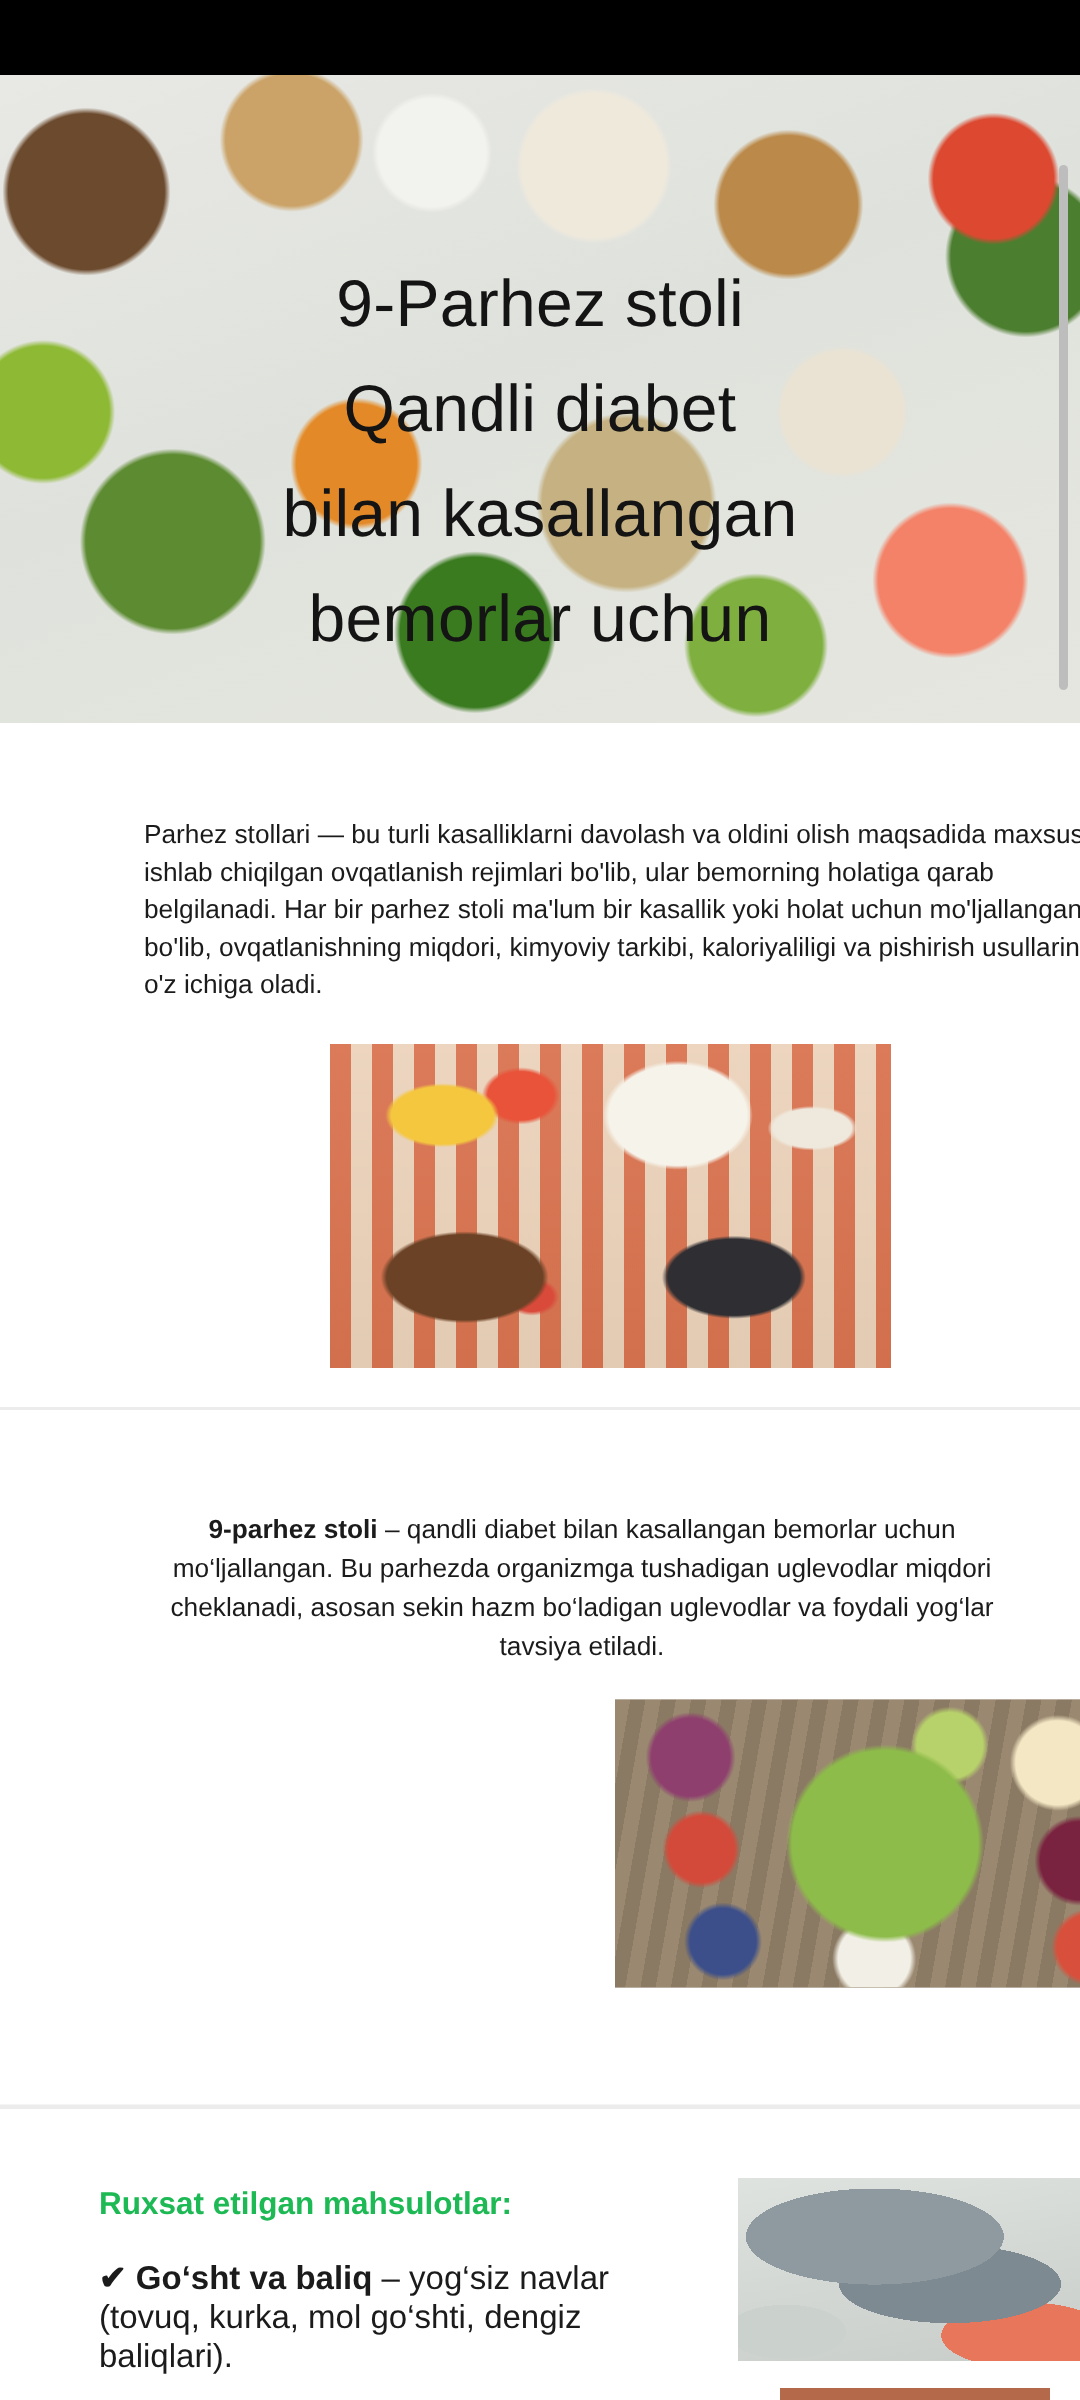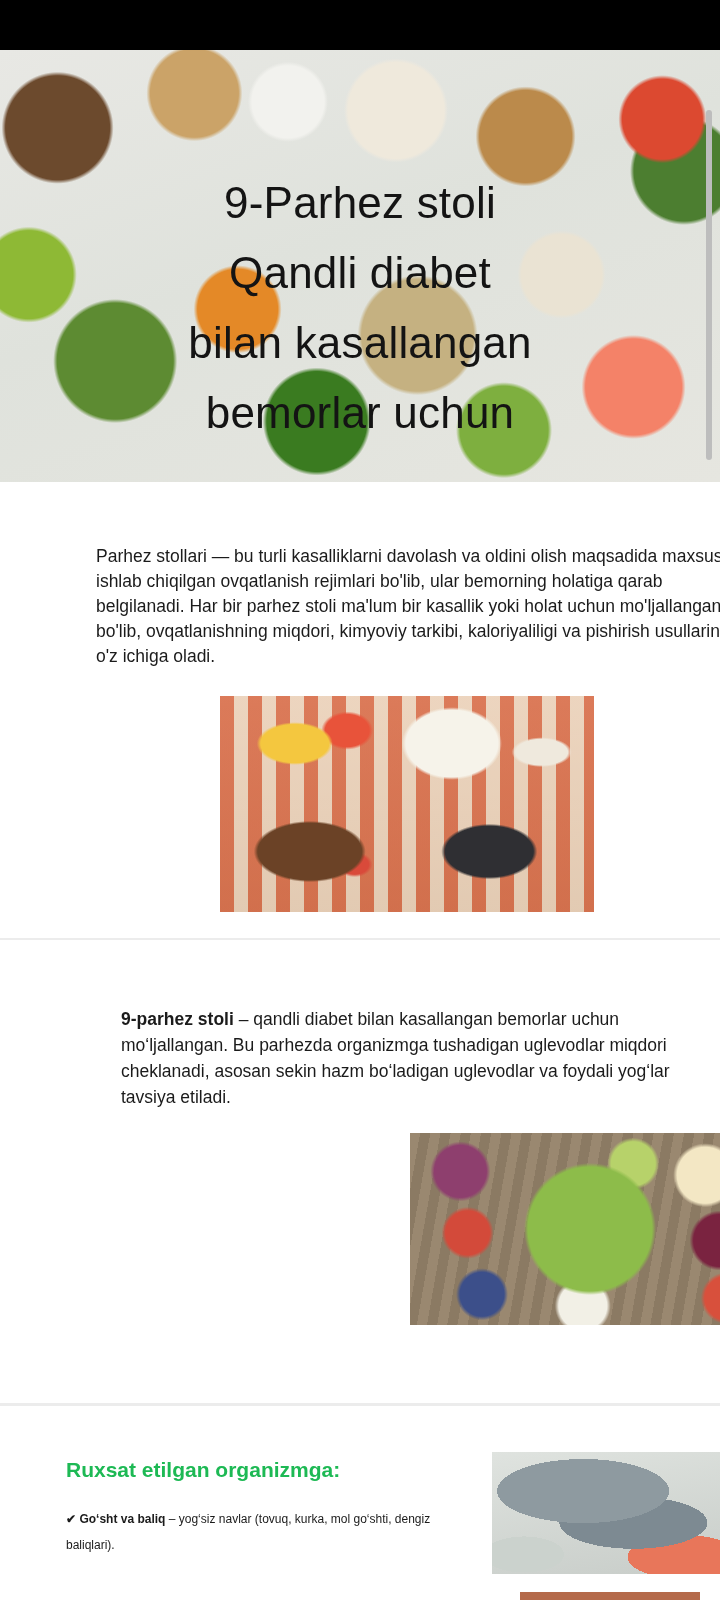--- a/index.html
+++ b/index.html
@@ -117,25 +117,26 @@
       radial-gradient(ellipse at 20% 76%, #f2c14b 0 20px, rgba(242,193,75,0) 24px),
       radial-gradient(ellipse at 36% 78%, #d94a3a 0 14px, rgba(217,74,58,0) 18px),
       repeating-linear-gradient(90deg, rgba(224,90,70,0.55) 0 14px, rgba(255,255,255,0.55) 14px 28px),
       linear-gradient(180deg, #d6a271 0%, #c08a55 100%);
   }
 
   
   #slide3 { top: 940px; height: 466px; }
   .s3-text {
     position: absolute;
-    left: 121px; top: 66px;
+    left: 108px; top: 66px;
     width: 560px;
     font-size: 17.5px;
     line-height: 26px;
     color: #1b1b1b;
+    text-align: center;
   }
   .s3-text b { font-weight: 700; }
   .s3-photo {
     position: absolute;
     left: 410px; top: 193px;
     width: 360px; height: 192px;
     overflow: hidden;
     background: #8a7a66;
   }
   .s3-photo .illus {
@@ -159,21 +160,21 @@
     position: absolute;
     left: 66px; top: 52px;
     font-size: 21px;
     font-weight: 700;
     color: #1db954;
   }
   .s4-item {
     position: absolute;
     left: 66px; top: 100px;
     width: 400px;
-    font-size: 12px;
+    font-size: 22px;
     line-height: 26px;
     color: #1b1b1b;
   }
   .s4-item b { font-weight: 700; }
   .s4-check { font-weight: 700; }
   .s4-photo {
     position: absolute;
     left: 492px; top: 46px;
     width: 228px; height: 122px;
     overflow: hidden;
@@ -225,21 +226,21 @@
     <div class="s3-text">
       <b>9-parhez stoli</b><span> – qandli diabet bilan kasallangan bemorlar uchun mo‘ljallangan. Bu parhezda organizmga tushadigan uglevodlar miqdori cheklanadi, asosan sekin hazm bo‘ladigan uglevodlar va foydali yog‘lar tavsiya etiladi.</span>
     </div>
     <div class="s3-photo">
       <div class="illus"></div>
     </div>
     <div class="slide-sep" style="top:463px;"></div>
   </div>
 
   <div class="slide" id="slide4">
-    <div class="s4-heading">Ruxsat etilgan organizmga:</div>
+    <div class="s4-heading">Ruxsat etilgan mahsulotlar:</div>
     <div class="s4-item">
       <span class="s4-check">✔</span>
       <b>Go‘sht va baliq</b><span> – yog‘siz navlar (tovuq, kurka, mol go‘shti, dengiz baliqlari).</span>
     </div>
     <div class="s4-photo">
       <div class="illus"></div>
     </div>
   </div>
 
   <div class="s4-photo-bottom"></div>

